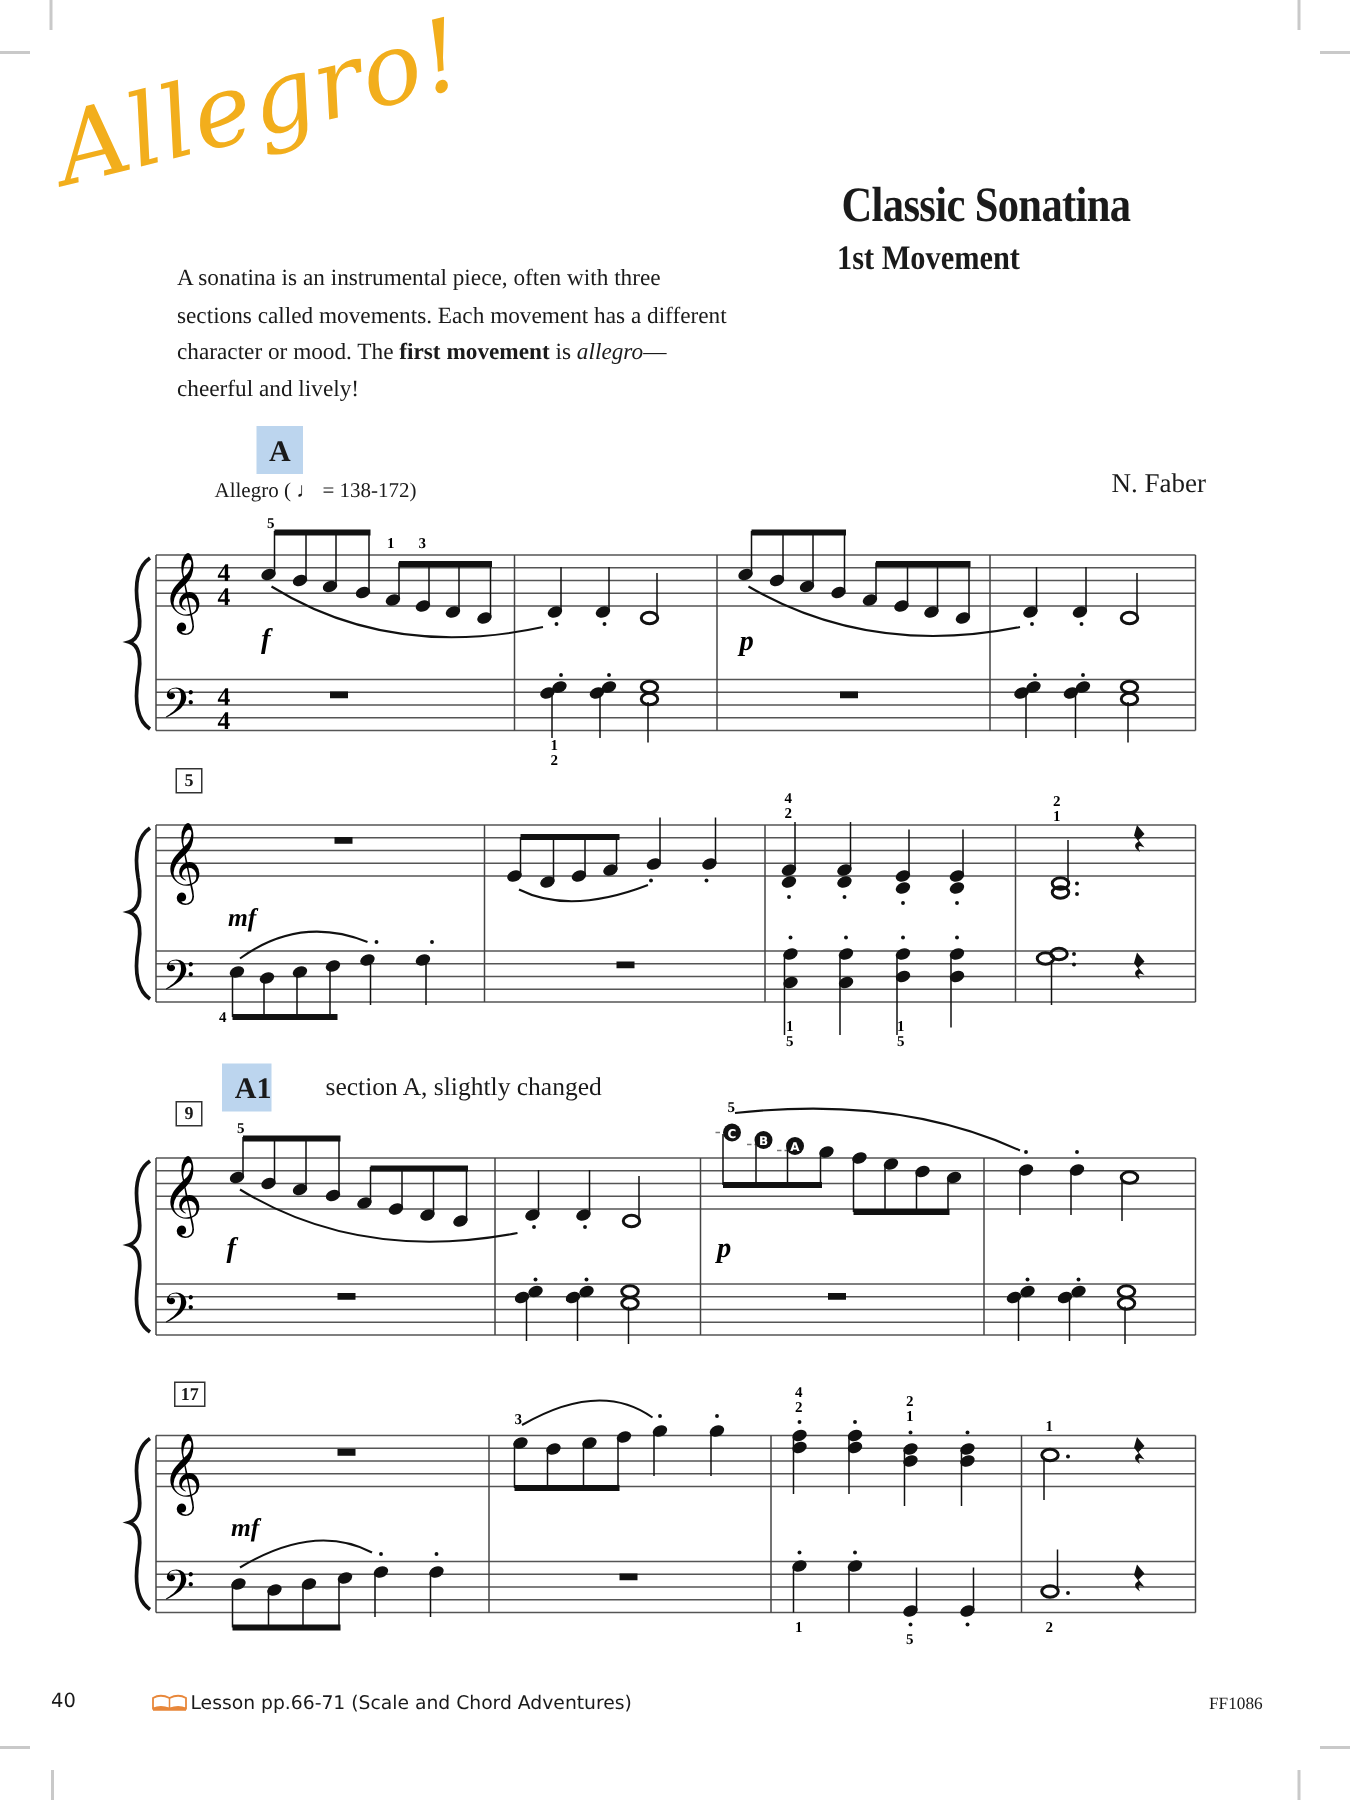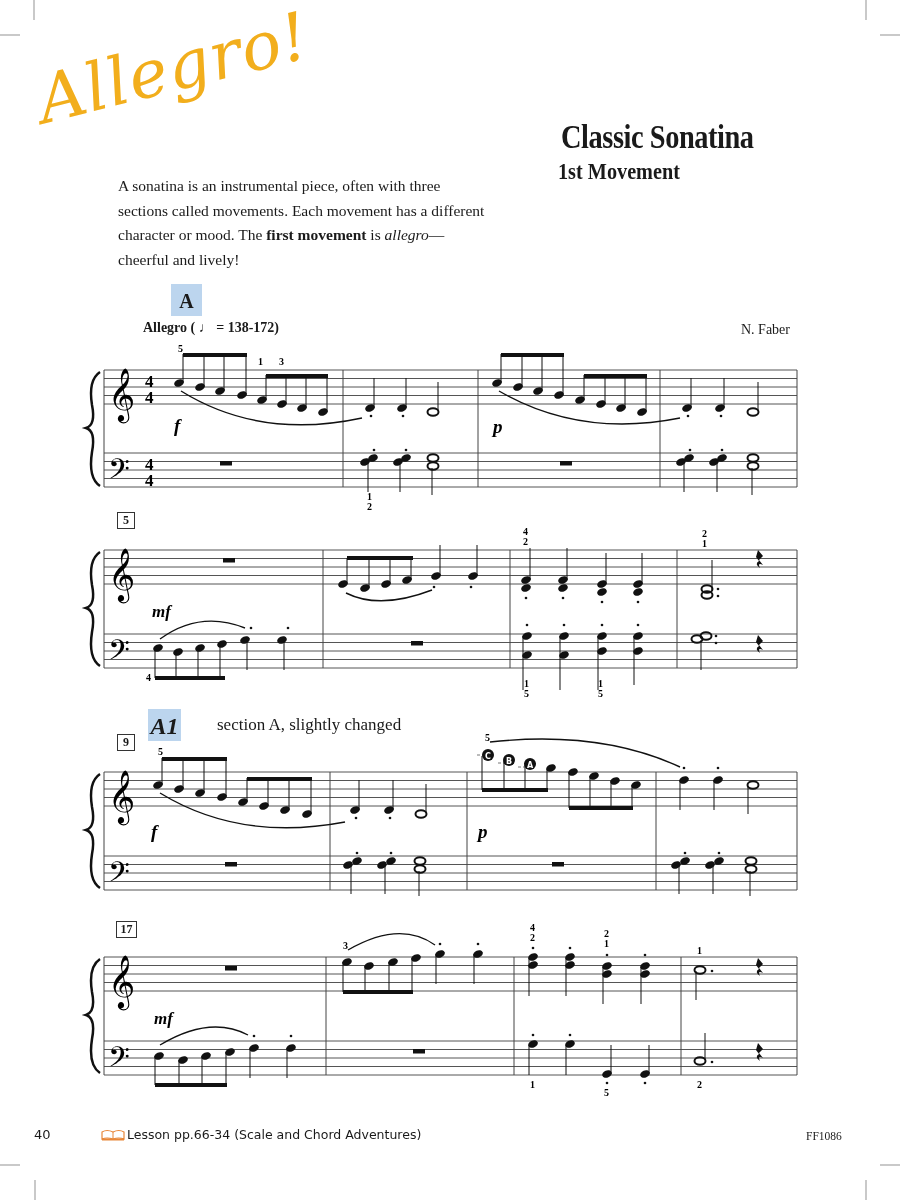--- a/index.html
+++ b/index.html
@@ -6,26 +6,26 @@
   body{width:900px;height:1200px;position:relative;overflow:hidden;font-family:"Liberation Serif",serif;color:#1a1a1a;}
   .crop{position:absolute;background:#c9c9c9;}
   #allegro-title{position:absolute;left:48px;top:62px;font-family:"DejaVu Serif",serif;font-style:italic;font-size:66px;color:#f2ae1c;transform:rotate(-14deg);transform-origin:left bottom;letter-spacing:1px;font-weight:normal;}
   #intro{position:absolute;left:118px;top:174px;width:370px;font-size:15.5px;line-height:24.5px;}
   #intro b{font-weight:bold;}
   #intro i{font-style:italic;}
   #title-block{position:absolute;left:540px;top:118px;width:300px;text-align:left;}
   #piece-title{font-family:"Liberation Serif",serif;font-weight:bold;font-size:33px;letter-spacing:-0.5px;transform:scaleX(0.86);display:block;line-height:38px;}
   #piece-sub{font-family:"Liberation Serif",serif;font-weight:bold;font-size:23px;transform:scaleX(0.88);display:block;line-height:28px;margin-top:2px;}
   #key-line{font-family:"DejaVu Sans",sans-serif;font-weight:bold;font-size:13px;margin-top:12px;display:block;}
-  #composer{position:absolute;left:741px;top:322px;font-size:14px;}
+  #composer{position:absolute;left:741px;top:312px;font-size:18px;}
   .section-box{position:absolute;background:#bcd5ee;font-weight:bold;font-family:"Liberation Serif",serif;}
   #sec-a{left:171px;top:284px;width:31px;height:32px;font-size:20px;text-align:center;line-height:34px;}
-  #sec-a1{left:148px;top:709px;width:33px;height:32px;font-size:24px;text-align:center;line-height:34px;font-style:italic;}
+  #sec-a1{left:148px;top:709px;width:33px;height:32px;font-size:20px;text-align:right;line-height:34px;}
   #sec-a1-text{position:absolute;left:187px;top:715px;font-size:17px;margin-left:30px;}
-  #tempo{position:absolute;left:143px;top:320px;font-size:14px;font-weight:bold;}
+  #tempo{position:absolute;left:143px;top:320px;font-size:14px;font-weight:normal;}
   .measure-num{position:absolute;border:1px solid #333;font-size:12px;font-weight:bold;text-align:center;line-height:15px;height:15px;background:#fff;}
   svg.music{position:absolute;left:0;top:0;}
   #footer-page{position:absolute;left:34px;top:1127px;font-family:"DejaVu Sans",sans-serif;font-size:13px;}
   #footer-lesson{position:absolute;left:101px;top:1127px;font-family:"DejaVu Sans",sans-serif;font-size:12.5px;display:flex;align-items:center;gap:2px;}
   #footer-code{position:absolute;left:806px;top:1130px;font-size:11.5px;}
 </style>
 </head>
 <body>
 
 <div class="crop" style="left:33px;top:0;width:2px;height:20px;"></div>
@@ -509,15 +509,15 @@
   </g>
 </svg>
 
 <div id="footer-page">40</div>
 <div id="footer-lesson">
   <svg width="24" height="12" viewBox="0 0 24 12">
     <path d="M1,3 Q6,0 12,3 Q18,0 23,3 L23,10 Q18,8 12,10 Q6,8 1,10 Z" fill="none" stroke="#e8873a" stroke-width="1.2"></path>
     <line x1="12" y1="3" x2="12" y2="10" stroke="#e8873a" stroke-width="1"></line>
     <rect x="1" y="9.5" width="22" height="2" fill="#e8873a"></rect>
   </svg>
-  <span>Lesson pp.66-34 (Scale and Chord Adventures)</span>
+  <span>Lesson pp.66-71 (Scale and Chord Adventures)</span>
 </div>
 <div id="footer-code">FF1086</div>
 
 </body></html>

